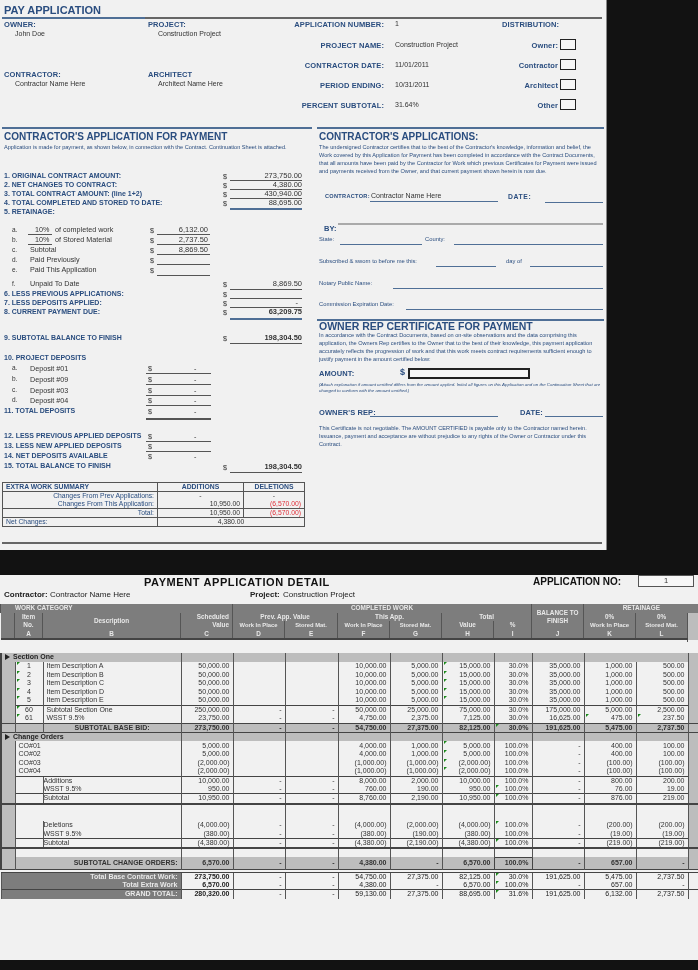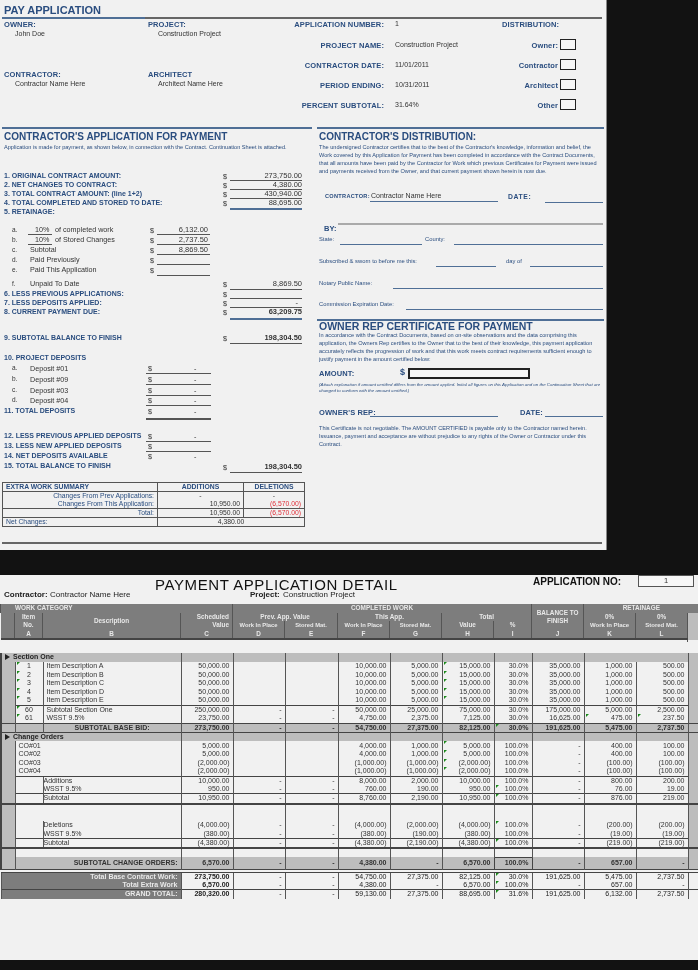--- a/index.html
+++ b/index.html
@@ -107,21 +107,21 @@
   <div class="abs sub" style="left:35px;top:225px">10%</div>
   <div class="uline" style="left:28px;top:234px;width:24px"></div>
   <div class="abs sub" style="left:55px;top:225px">of completed work</div>
   <div class="abs sub" style="left:150px;top:226px">$</div>
   <div class="abs num" style="left:160px;top:225px;width:48px">6,132.00</div>
   <div class="uline" style="left:157px;top:234px;width:53px"></div>
 
   <div class="abs sub" style="left:12px;top:236px;font-size:6.5px">b.</div>
   <div class="abs sub" style="left:35px;top:235px">10%</div>
   <div class="uline" style="left:28px;top:244px;width:24px"></div>
-  <div class="abs sub" style="left:55px;top:235px">of Stored Changes</div>
+  <div class="abs sub" style="left:55px;top:235px">of Stored Material</div>
   <div class="abs sub" style="left:150px;top:236px">$</div>
   <div class="abs num" style="left:160px;top:235px;width:48px">2,737.50</div>
   <div class="uline" style="left:157px;top:244px;width:53px"></div>
 
   <div class="abs sub" style="left:12px;top:246px;font-size:6.5px">c.</div>
   <div class="abs sub" style="left:30px;top:245px">Subtotal</div>
   <div class="abs sub" style="left:150px;top:246px">$</div>
   <div class="abs num" style="left:160px;top:245px;width:48px">8,869.50</div>
   <div class="uline" style="left:157px;top:254px;width:53px"></div>
 
@@ -233,21 +233,21 @@
     </tr>
     <tr>
       <td style="color:#2a4d7f">Net Changes:</td>
       <td colspan="2" class="c">4,380.00</td>
     </tr>
   </tbody>
     </table>
   <div class="ruleg" style="left:2px;top:542px;width:300px"></div>
 
   <div class="rule" style="left:317px;top:127px;width:287px"></div>
-  <div class="abs h2" style="left:319px;top:131px">CONTRACTOR'S DISTRIBUTION:</div>
+  <div class="abs h2" style="left:319px;top:131px">CONTRACTOR'S APPLICATIONS:</div>
   <div class="abs para" style="left:319px;top:143px;width:285px">The undersigned Contractor certifies that to the best of the Contractor's knowledge, information and belief, the Work covered by this Application for Payment has been completed in accordance with the Contract Documents, that all amounts have been paid by the Contractor for Work which previous Certificates for Payment were issued and payments received from the Owner, and that current payment shown herein is now due.</div>
   <div class="abs" style="left:325px;top:193px;font-size:5.6px;font-weight:bold;color:#2a4d7f;letter-spacing:.3px">CONTRACTOR:</div>
   <div class="abs val" style="left:371px;top:192px">Contractor Name Here</div>
   <div class="ulineb" style="left:370px;top:201px;width:128px"></div>
   <div class="abs" style="left:508px;top:193px;font-size:6.8px;font-weight:bold;color:#2a4d7f;letter-spacing:.6px">DATE:</div>
   <div class="ulineb" style="left:545px;top:202px;width:58px"></div>
 
   <div class="abs lbl" style="left:324px;top:224px">BY:</div>
   <div class="uline" style="left:338px;top:223px;width:265px;height:2px;background:#aaa"></div>
 
@@ -276,21 +276,21 @@
   <div class="abs" style="left:319px;top:382px;width:285px;font-size:4.4px;font-style:italic;color:#2a4d7f;white-space:normal;line-height:6px">(Attach explanation if amount certified differs from the amount applied. Initial all figures on this Application and on the Continuation Sheet that are changed to conform with the amount certified.)</div>
   <div class="abs lbl" style="left:319px;top:408px">OWNER'S REP:</div>
   <div class="ulineb" style="left:370px;top:416px;width:128px"></div>
   <div class="abs lbl" style="left:520px;top:408px">DATE:</div>
   <div class="ulineb" style="left:545px;top:416px;width:58px"></div>
   <div class="abs para" style="left:319px;top:424px;width:285px">This Certificate is not negotiable. The AMOUNT CERTIFIED is payable only to the Contractor named herein. Issuance, payment and acceptance are without prejudice to any rights of the Owner or Contractor under this Contract.</div>
   <div class="ruleg" style="left:302px;top:542px;width:300px"></div>
 </div>
 
 <div class="sheet2">
-  <div class="abs" style="left:155px;top:1px;font-size:15px;font-weight:normal;color:#111;letter-spacing:.6px">PAYMENT APPLICATION DETAIL</div>
+  <div class="abs" style="left:144px;top:1px;font-size:11px;font-weight:bold;color:#111;letter-spacing:.6px">PAYMENT APPLICATION DETAIL</div>
   <div class="abs" style="left:533px;top:1px;font-size:10px;font-weight:bold;color:#111">APPLICATION NO:</div>
   <div class="abs c" style="left:638px;top:0px;width:56px;height:12px;border:1px solid #555;background:#f7f7f7;font-size:7.5px;line-height:10px">1</div>
   <div class="abs" style="left:4px;top:15px;font-size:8px;font-weight:bold;color:#222">Contractor:</div>
   <div class="abs" style="left:50px;top:15px;font-size:8px;color:#222">Contractor Name Here</div>
   <div class="abs" style="left:250px;top:15px;font-size:8px;font-weight:bold;color:#222">Project:</div>
   <div class="abs" style="left:283px;top:15px;font-size:8px;color:#222">Construction Project</div>
 
   <table class="dt">
     <colgroup>
       <col style="width:14px">

